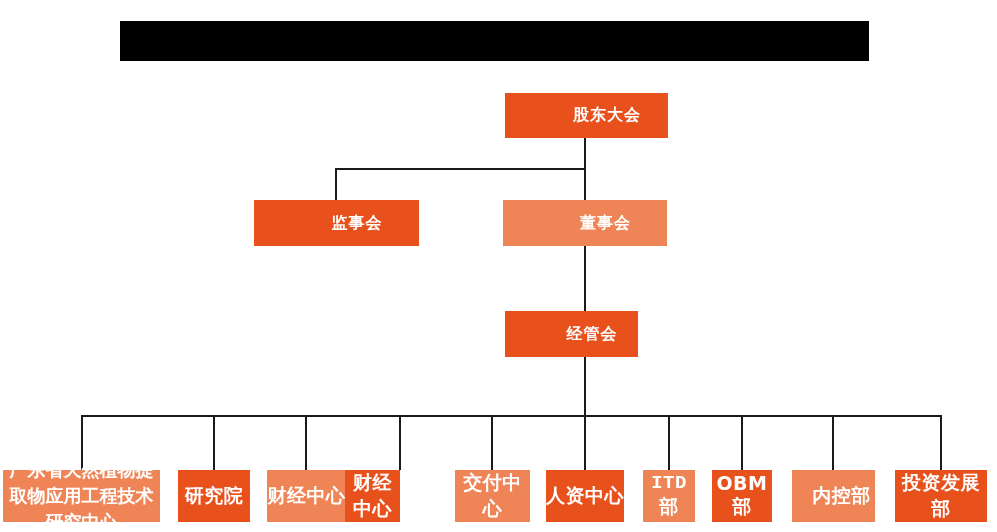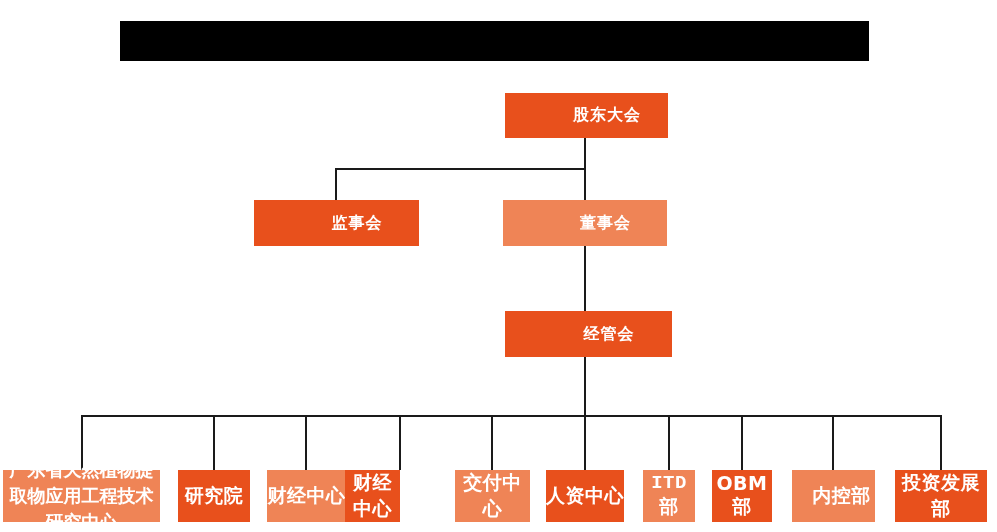--- a/index.html
+++ b/index.html
@@ -47,21 +47,21 @@
   <div class="line" style="left:668px; top:415px; width:2px; height:55px;"></div>
   <div class="line" style="left:741px; top:415px; width:2px; height:55px;"></div>
   <div class="line" style="left:832px; top:415px; width:2px; height:55px;"></div>
   <div class="line" style="left:940px; top:415px; width:2px; height:55px;"></div>
 
   <div class="node lvl" style="left:505px; top:93px; width:163px; height:45px;" data-variant="primary">股东大会</div>
 
   <div class="node lvl" style="left:254px; top:200px; width:165px; height:46px;" data-variant="primary">监事会</div>
   <div class="node lvl" style="left:503px; top:200px; width:164px; height:46px;" data-variant="secondary">董事会</div>
 
-  <div class="node lvl" style="left:505px; top:311px; width:167px; height:46px;" data-variant="primary">经管会</div>
+  <div class="node lvl" style="left:505px; top:311px; width:133px; height:46px;" data-variant="primary">经管会</div>
 
   <div class="node dept small" style="left:3px; top:470px; width:157px; height:52px;" data-variant="secondary">广东省天然植物提取物应用工程技术研究中心</div>
   <div class="node dept" style="left:178px; top:470px; width:72px; height:52px;" data-variant="primary">研究院</div>
   <div class="node dept" style="left:267px; top:470px; width:79px; height:52px;" data-variant="secondary">财经中心</div>
   <div class="node dept" style="left:345px; top:470px; width:55px; height:52px;" data-variant="primary">财经中心</div>
   <div class="node dept" style="left:455px; top:470px; width:75px; height:52px;" data-variant="secondary">交付中心</div>
   <div class="node dept" style="left:546px; top:470px; width:78px; height:52px;" data-variant="primary">人资中心</div>
   <div class="node dept" style="left:643px; top:470px; width:52px; height:52px;font-family:Liberation Mono, monospace;" data-variant="secondary">ITD部</div>
   <div class="node dept" style="left:712px; top:470px; width:60px; height:52px;" data-variant="primary">OBM部</div>
   <div class="node dept" style="left:792px; top:470px; width:83px; height:52px;padding-left:16px;" data-variant="secondary">内控部</div>

